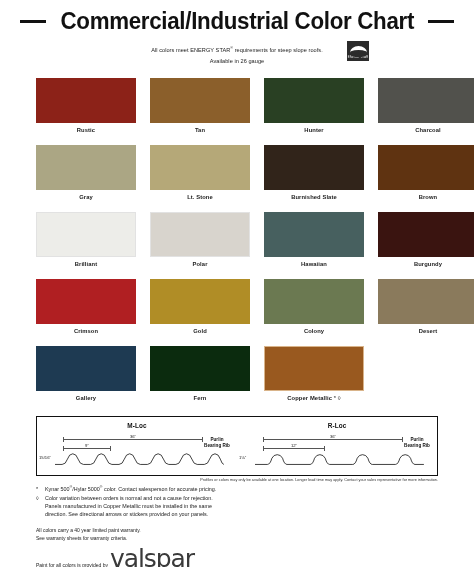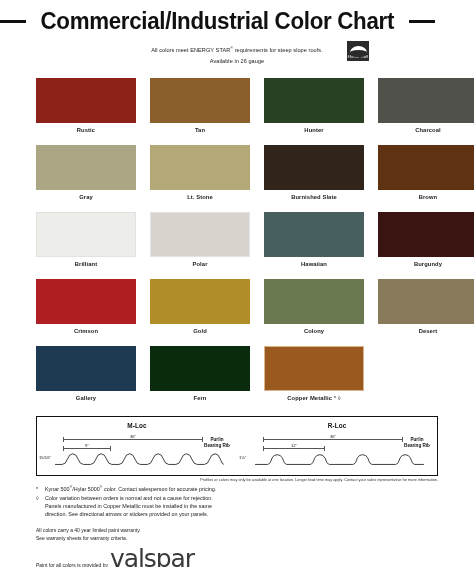--- a/index.html
+++ b/index.html
@@ -4,21 +4,21 @@
 <style>
   html,body{margin:0;padding:0;}
   body{
     width:474px;height:567px;background:#ffffff;
     font-family:"Liberation Sans", sans-serif;
     color:#1a1a1a;overflow:hidden;
   }
   .page{position:relative;width:474px;height:567px;}
 
   
-  .header{display:flex;align-items:center;justify-content:flex-start;gap:9px;padding-top:8px;}
+  .header{display:flex;align-items:center;justify-content:center;gap:9px;padding-top:8px;}
   .rule{width:26px;height:3px;background:#111;}
   .title{
     font-family:"Liberation Sans", sans-serif;
     font-size:23px;font-weight:bold;letter-spacing:-0.3px;
     color:#111;white-space:nowrap;transform:scaleX(0.97);
   }
 
   
   .subtitle-wrap{margin-top:10px;position:relative;text-align:center;}
   .subline{font-size:5.6px;color:#222;line-height:1.9;letter-spacing:0.05px;}

